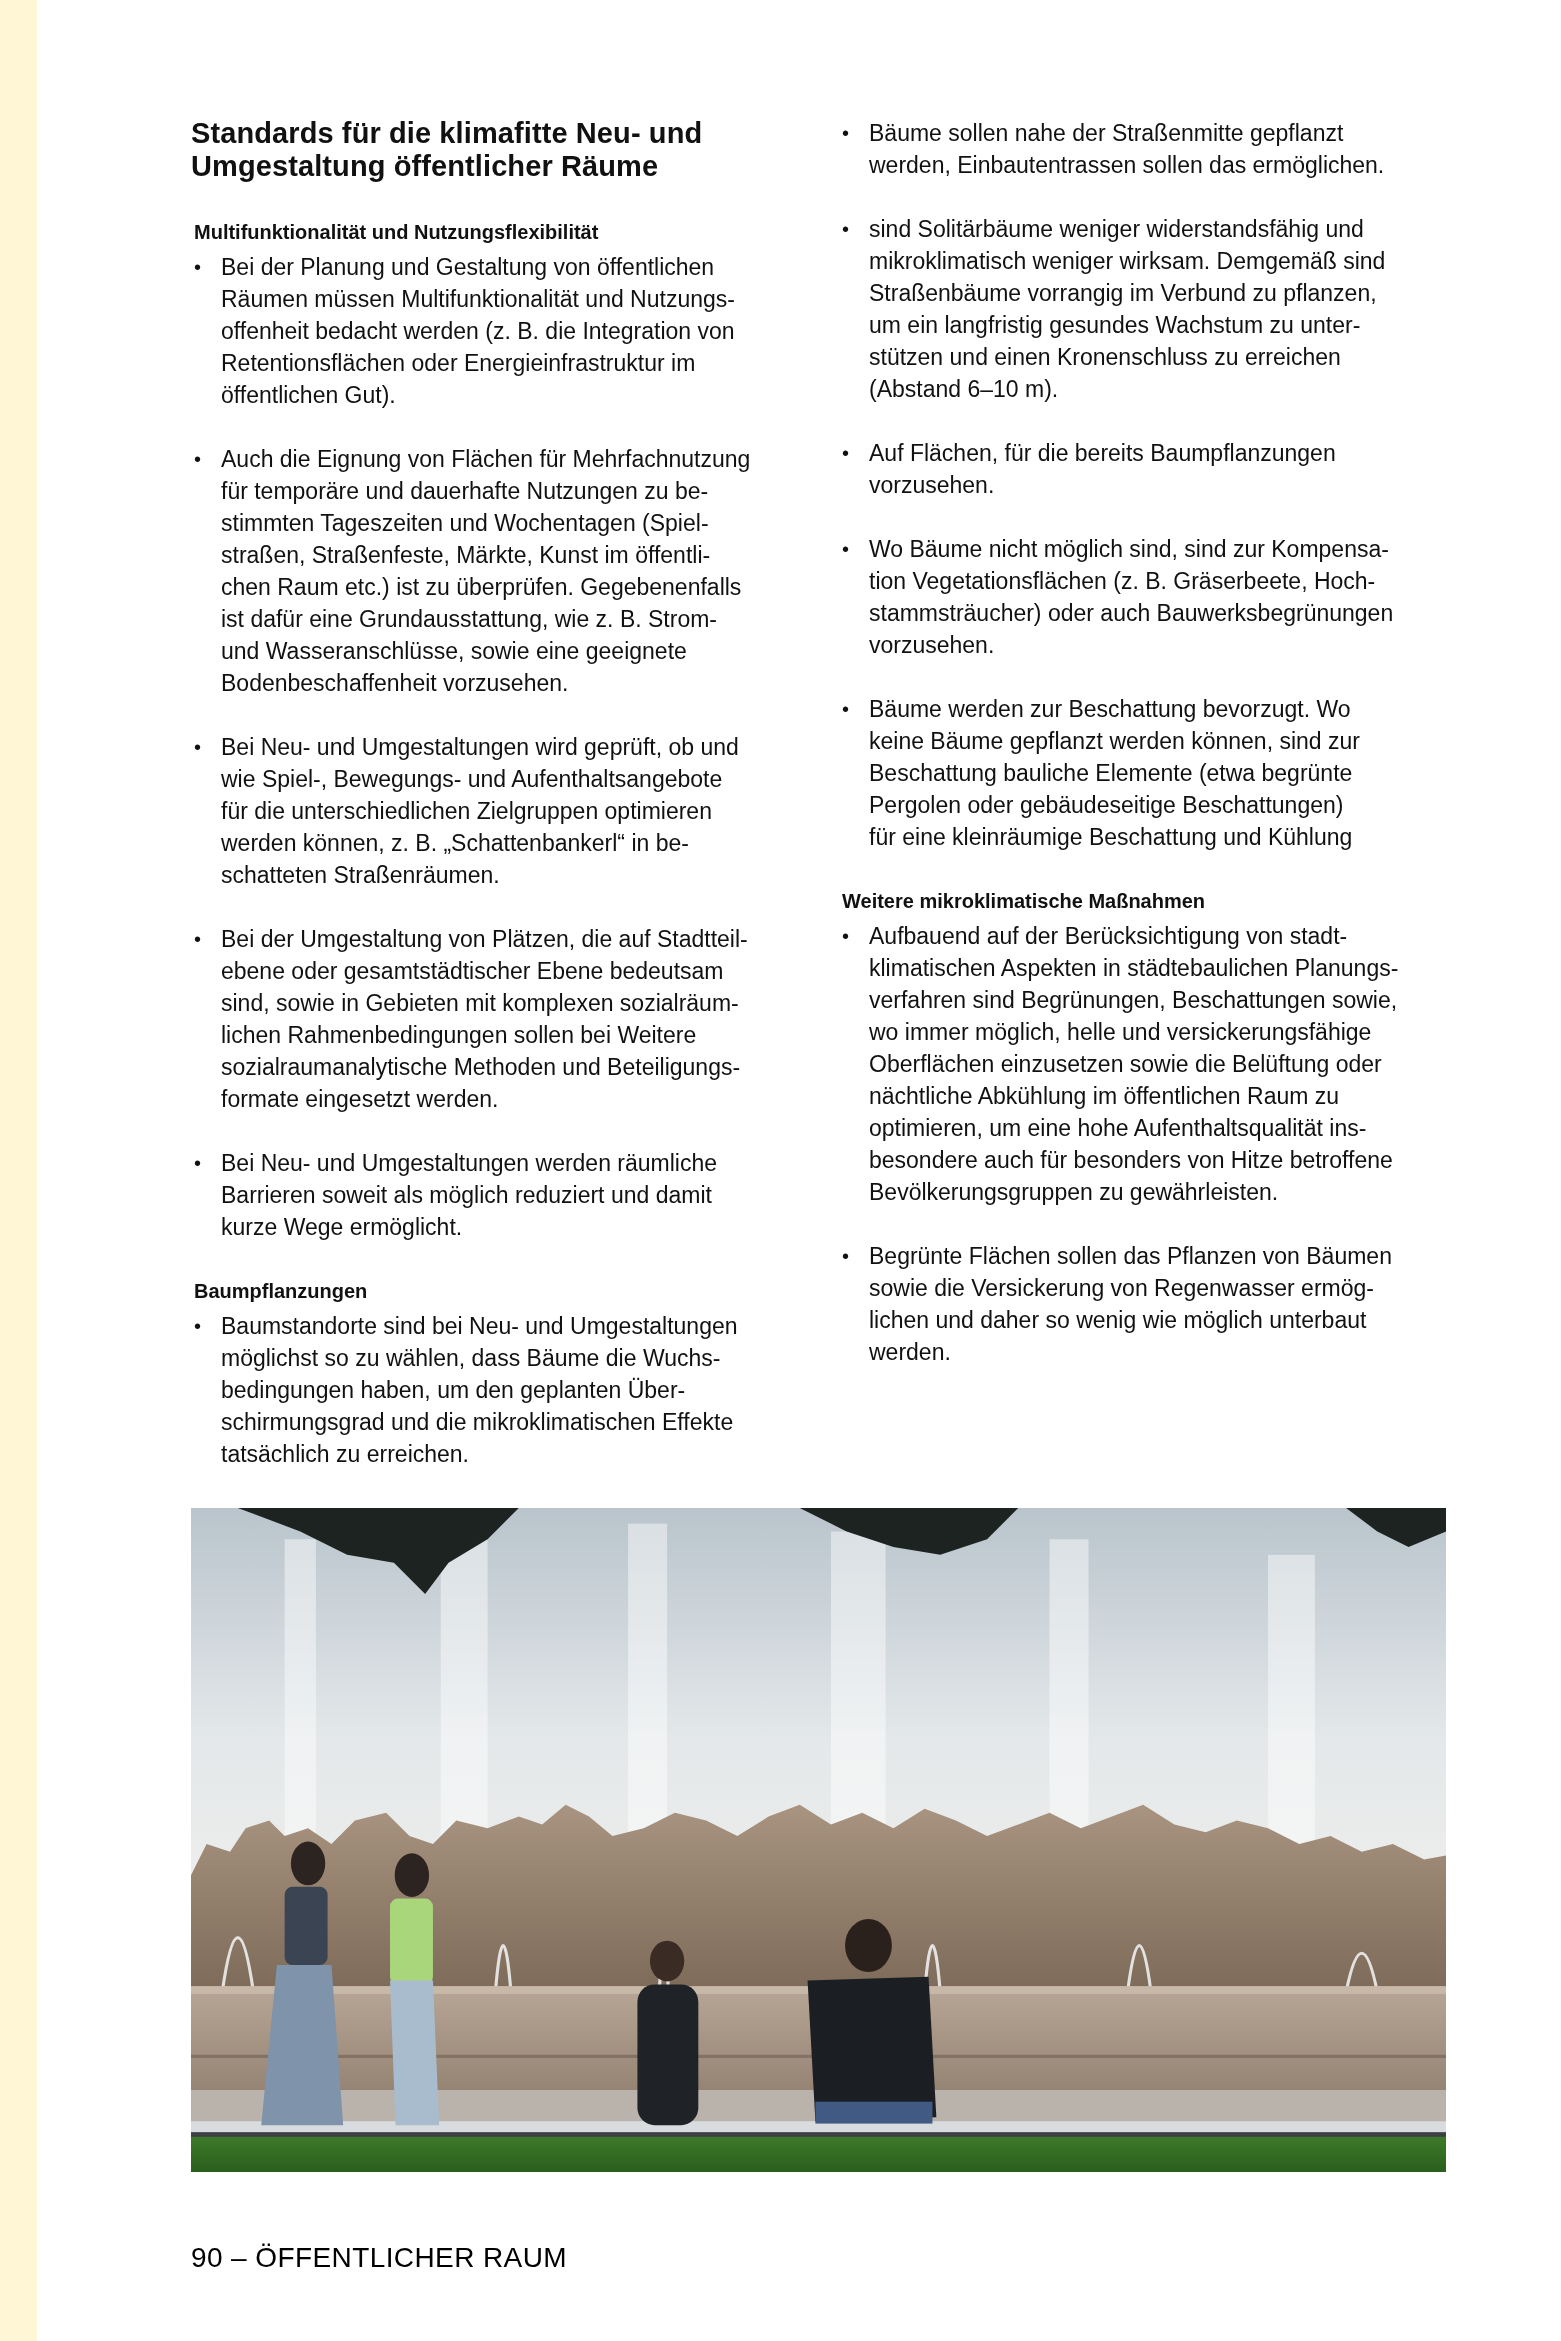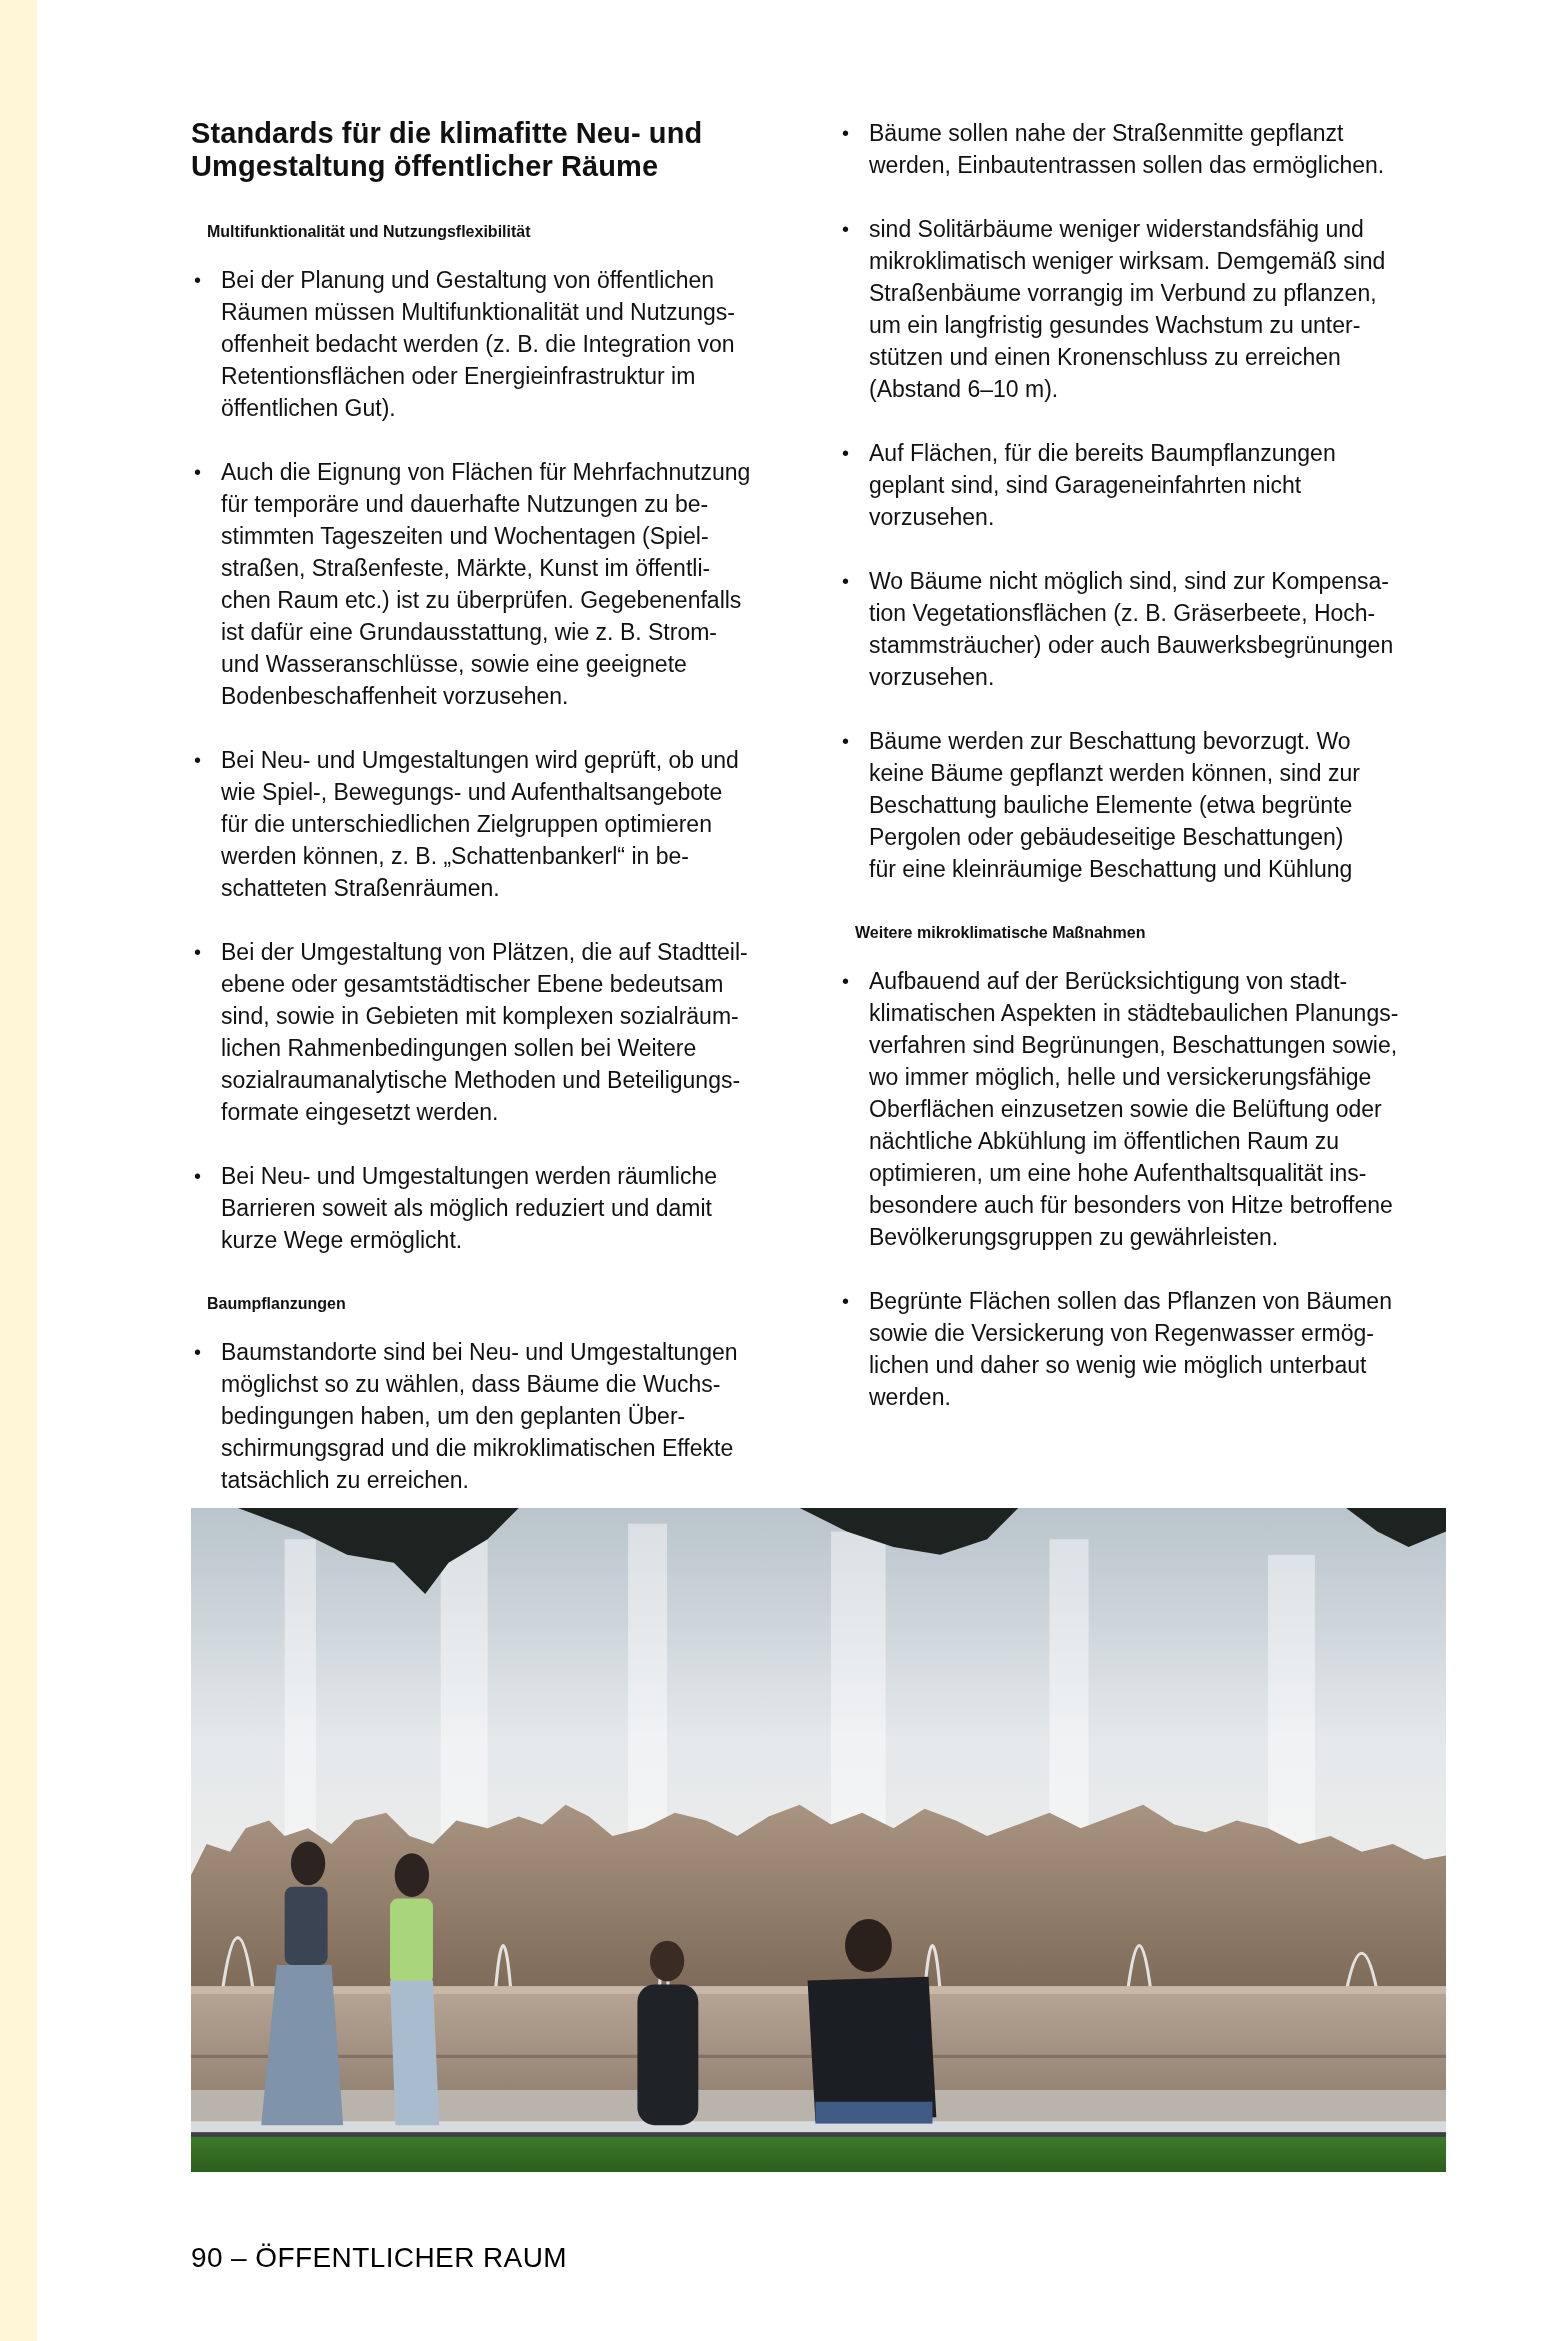--- a/index.html
+++ b/index.html
@@ -6,21 +6,21 @@
   body {
     width:1561px; height:2342px; position:relative; overflow:hidden;
     background:#ffffff; color:#111111;
     font-family:"Liberation Sans", "DejaVu Sans", sans-serif;
   }
   .side-strip { position:absolute; left:0; top:0; width:37px; height:2342px; background:#FFF6D6; }
   .col { position:absolute; top:117px; width:625px; }
   .col-left { left:191px; }
   .col-right { left:839px; }
   .title { font-weight:bold; font-size:29px; line-height:33px; margin:0 0 33px 0; letter-spacing:0.1px; }
-  .subhead { font-weight:bold; font-size:16px; line-height:32px; margin:16px; }
+  .subhead { font-weight:bold; font-size:20px; line-height:32px; margin:3px; }
   .bullets { list-style:none; margin:0; padding:0; }
   .bullet { position:relative; padding-left:30px; font-size:23px; line-height:32px; margin:0 0 32px 0; }
   .bullet .dot { position:absolute; left:3.1px; top:0; font-size:20px; }
   .bullet .line { display:block; white-space:nowrap; }
   .section { margin-bottom:0; }
   .photo {
     position:absolute; left:191px; top:1508px; width:1255px; height:664px; overflow:hidden;
     background:#cfd6da;
   }
   .photo svg { display:block; width:100%; height:100%; }
@@ -114,21 +114,20 @@
             <span class="line">sind Solitärbäume weniger widerstandsfähig und</span>
             <span class="line">mikroklimatisch weniger wirksam. Demgemäß sind</span>
             <span class="line">Straßenbäume vorrangig im Verbund zu pflanzen,</span>
             <span class="line">um ein langfristig gesundes Wachstum zu unter-</span>
             <span class="line">stützen und einen Kronenschluss zu erreichen</span>
             <span class="line">(Abstand 6–10 m).</span>
           </li>
           <li class="bullet">
             <span class="dot">•</span>
             <span class="line">Auf Flächen, für die bereits Baumpflanzungen</span>
-            <span class="line">geplant sind, sind Garageneinfahrten nicht</span>
             <span class="line">vorzusehen.</span>
           </li>
           <li class="bullet">
             <span class="dot">•</span>
             <span class="line">Wo Bäume nicht möglich sind, sind zur Kompensa-</span>
             <span class="line">tion Vegetationsflächen (z. B. Gräserbeete, Hoch-</span>
             <span class="line">stammsträucher) oder auch Bauwerksbegrünungen</span>
             <span class="line">vorzusehen.</span>
           </li>
           <li class="bullet">

